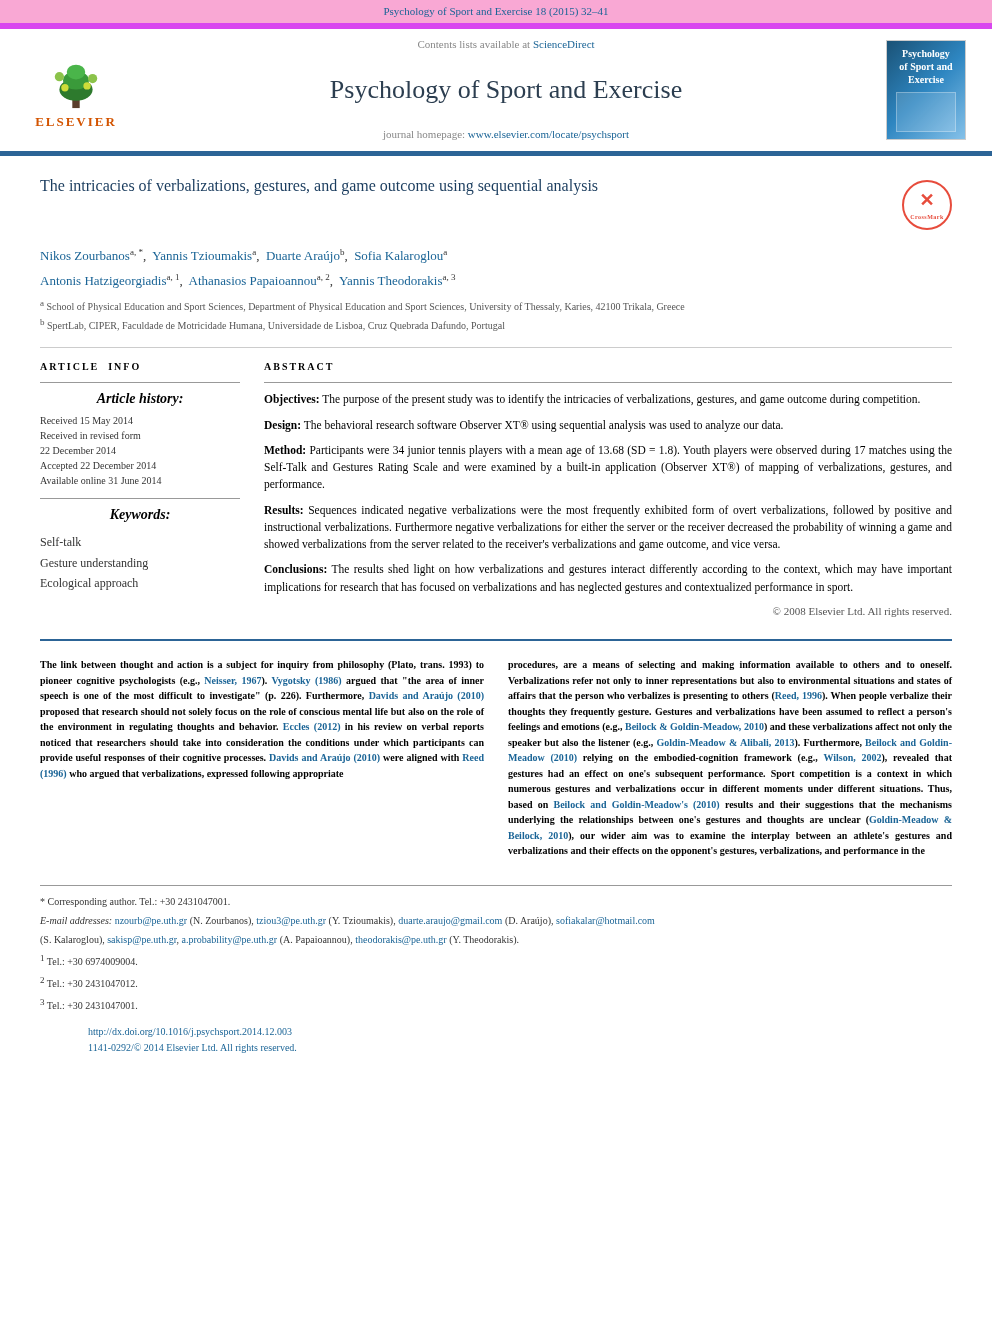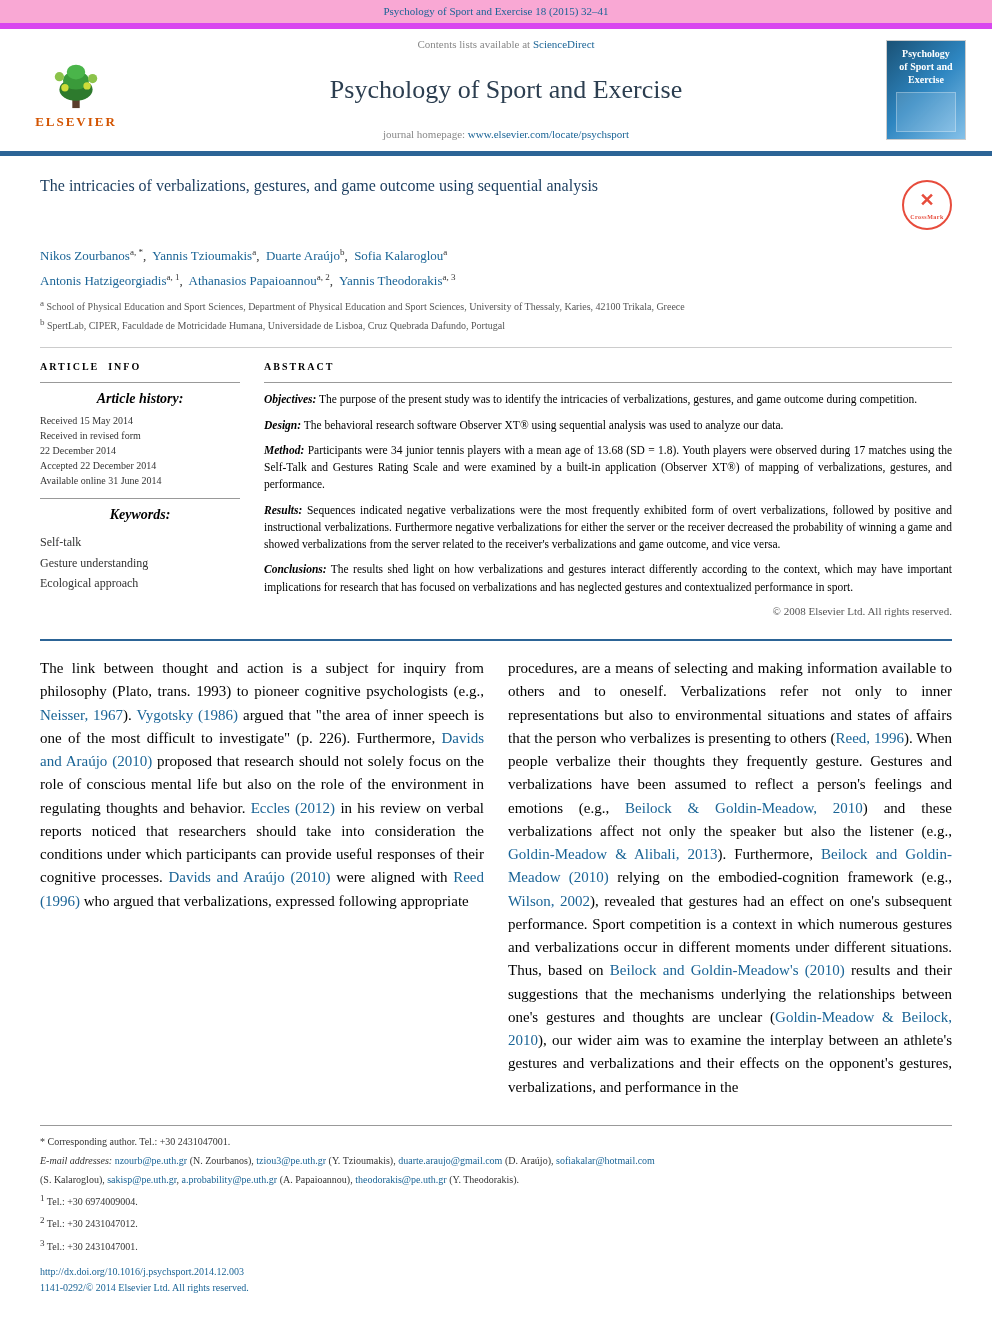--- a/index.html
+++ b/index.html
@@ -242,21 +242,20 @@
       border-top: 1px solid #999;
       padding-top: 8px;
     }
     .abstract-para {
       font-size: 11.5px;
       margin-bottom: 8px;
       text-align: justify;
       line-height: 1.5;
     }
     .abstract-para b {
-      font-style: italic;
       font-weight: bold;
     }
     .copyright-line {
       text-align: right;
       font-size: 11px;
       color: #555;
       margin-top: 8px;
     }
 
     
@@ -264,23 +263,24 @@
       margin-top: 20px;
       border-top: 2px solid #2c6496;
       padding-top: 16px;
     }
     .two-column-text {
       display: flex;
       gap: 24px;
     }
     .text-column {
       flex: 1;
-      font-size: 15px;
+      font-size: 10px;
       text-align: justify;
       line-height: 1.55;
+      font-weight: bold;
     }
     .text-column p {
       margin-bottom: 10px;
     }
     .text-column a {
       color: #1a6496;
       text-decoration: none;
     }
 
     
@@ -298,20 +298,21 @@
     .footnotes-section a {
       color: #1a6496;
       text-decoration: none;
     }
 
     
     .bottom-links {
       margin-top: 10px;
       font-size: 10px;
       color: #1a6496;
+      margin-left: 48px;
     }
     .bottom-links p {
       margin-bottom: 2px;
     }
     .bottom-links a {
       color: #1a6496;
       text-decoration: none;
     }
   </style>
 </head>

